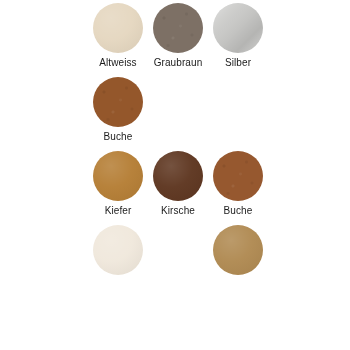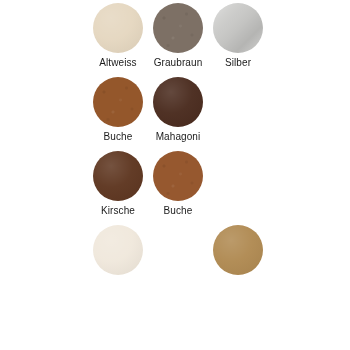--- a/index.html
+++ b/index.html
@@ -134,29 +134,29 @@
         </div>
       </div>
       <div class="swatch-row">
         <div class="swatch-cell spacer-left"></div>
         <div class="swatch-cell">
           <div class="swatch-disc" style="background: rgb(148, 87, 43);">
             <div class="grain speck"></div>
           </div>
           <div class="swatch-label">Buche</div>
         </div>
-        <div class="swatch-cell">
-          <div class="swatch-disc" style="background: rgb(74, 43, 30);">
-            <div class="grain soft"></div>
-          </div>
-          <div class="swatch-label">Mahagoni</div>
-        </div>
       </div>
       <div class="swatch-row">
         <div class="swatch-cell spacer-left"></div>
+        <div class="swatch-cell">
+          <div class="swatch-disc" style="background: rgb(181, 126, 53);">
+            <div class="grain soft"></div>
+          </div>
+          <div class="swatch-label">Kiefer</div>
+        </div>
         <div class="swatch-cell">
           <div class="swatch-disc" style="background: rgb(94, 54, 32);">
             <div class="grain soft"></div>
           </div>
           <div class="swatch-label">Kirsche</div>
         </div>
         <div class="swatch-cell">
           <div class="swatch-disc" style="background: rgb(150, 88, 47);">
             <div class="grain speck"></div>
           </div>

